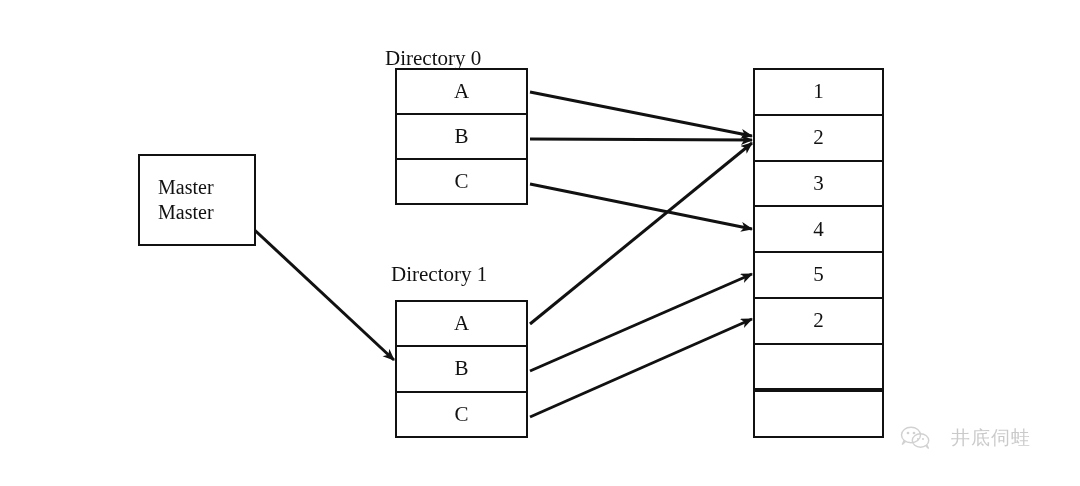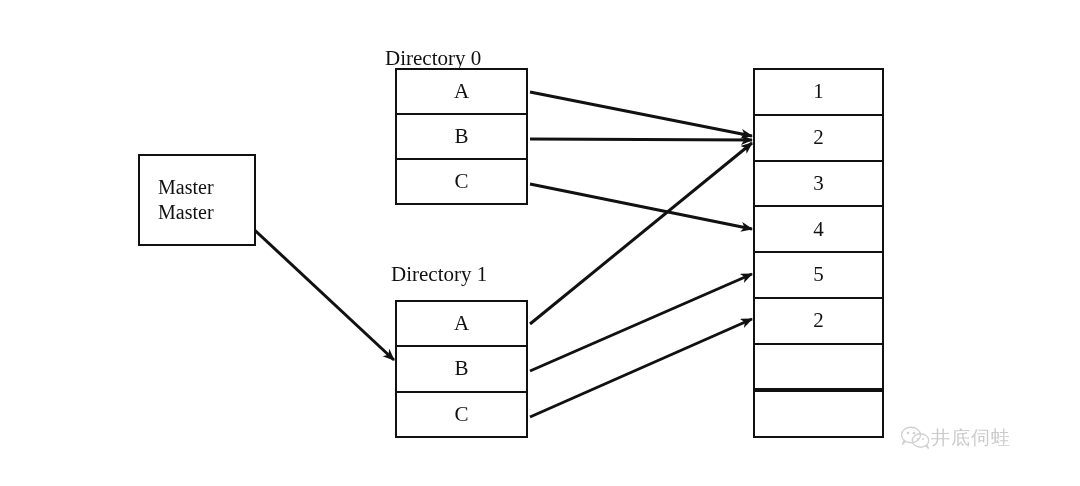--- a/index.html
+++ b/index.html
@@ -24,21 +24,21 @@
   .cell:last-child{border-bottom:none;}
   .cell.thick-sep{border-bottom-width:4px;}
 
   .master{display:flex;flex-direction:column;align-items:flex-start;
           justify-content:center;padding-left:18px;}
   .master span{font-size:20px;color:#111;line-height:1.25;}
 
   .caption{position:absolute;font-size:21px;color:#111;white-space:nowrap;}
 
   
-  .watermark{position:absolute;display:flex;align-items:center;gap:1px;
+  .watermark{position:absolute;display:flex;align-items:center;gap:21px;
              opacity:.45;}
   .wm-text{font-family:"DejaVu Sans","Liberation Sans",sans-serif;
            font-size:19px;color:#8c8c8c;letter-spacing:1px;}
 </style>
 </head>
 <body>
 
 <div id="canvas">
 
   <svg class="svg-layer" viewBox="0 0 1080 486" xmlns="http://www.w3.org/2000/svg">

